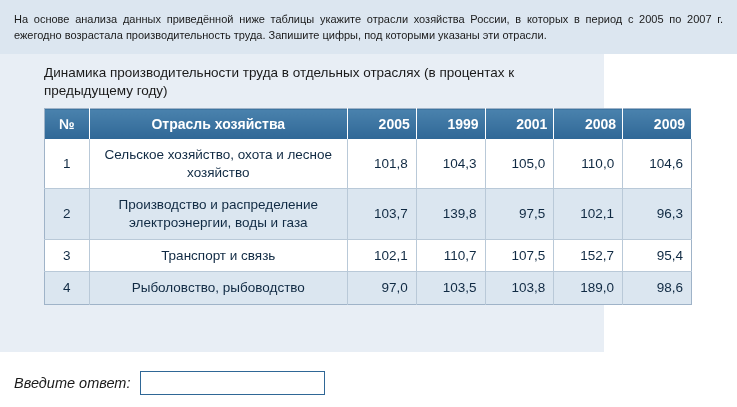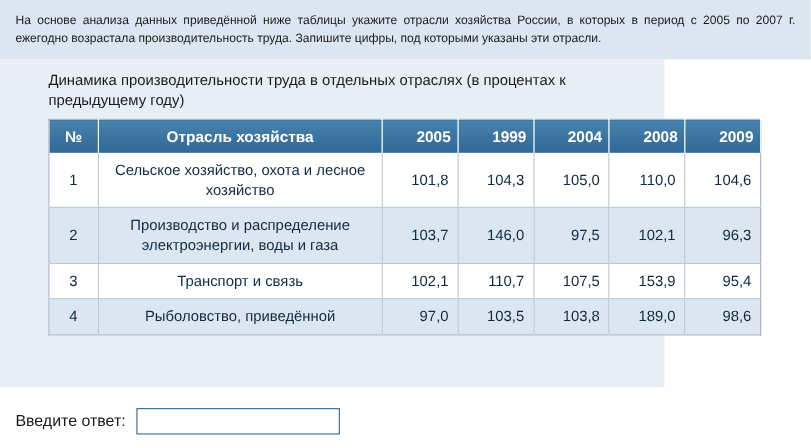--- a/index.html
+++ b/index.html
@@ -112,20 +112,21 @@
     position: absolute;
     left: 14px;
     bottom: 12px;
     display: flex;
     align-items: center;
     gap: 10px;
   }
   .answer-label {
     font-size: 14.5px;
     color: #1a1a1a;
+    font-style: italic;
   }
   .answer-input {
     width: 185px;
     height: 24px;
     border: 1px solid #2f6796;
     background: #ffffff;
     box-sizing: border-box;
     font-family: "Liberation Sans", sans-serif;
     font-size: 14px;
     padding: 2px 5px;
@@ -154,56 +155,56 @@
 
     <div class="table-caption">Динамика производительности труда в отдельных отраслях (в процентах к предыдущему году)</div>
 
     <table class="data">
       <thead>
         <tr>
           <th class="col-num">№</th>
           <th class="col-branch">Отрасль хозяйства</th>
           <th class="col-year">2005</th>
           <th class="col-year">1999</th>
-          <th class="col-year">2004</th>
+          <th class="col-year">2001</th>
           <th class="col-year">2008</th>
           <th class="col-year">2009</th>
         </tr>
       </thead>
       <tbody>
         <tr class="odd">
           <td class="num">1</td>
           <td class="branch">Сельское хозяйство, охота и лесное хозяйство</td>
           <td class="val">101,8</td>
           <td class="val">104,3</td>
           <td class="val">105,0</td>
           <td class="val">110,0</td>
           <td class="val">104,6</td>
         </tr>
         <tr class="even">
           <td class="num">2</td>
           <td class="branch">Производство и распределение электроэнергии, воды и газа</td>
           <td class="val">103,7</td>
-          <td class="val">146,0</td>
+          <td class="val">139,8</td>
           <td class="val">97,5</td>
           <td class="val">102,1</td>
           <td class="val">96,3</td>
         </tr>
         <tr class="odd">
           <td class="num">3</td>
           <td class="branch">Транспорт и связь</td>
           <td class="val">102,1</td>
           <td class="val">110,7</td>
           <td class="val">107,5</td>
-          <td class="val">153,9</td>
+          <td class="val">152,7</td>
           <td class="val">95,4</td>
         </tr>
         <tr class="even">
           <td class="num">4</td>
-          <td class="branch">Рыболовство, приведённой</td>
+          <td class="branch">Рыболовство, рыбоводство</td>
           <td class="val">97,0</td>
           <td class="val">103,5</td>
           <td class="val">103,8</td>
           <td class="val">189,0</td>
           <td class="val">98,6</td>
         </tr>
       </tbody>
     </table>
   </div>
 

